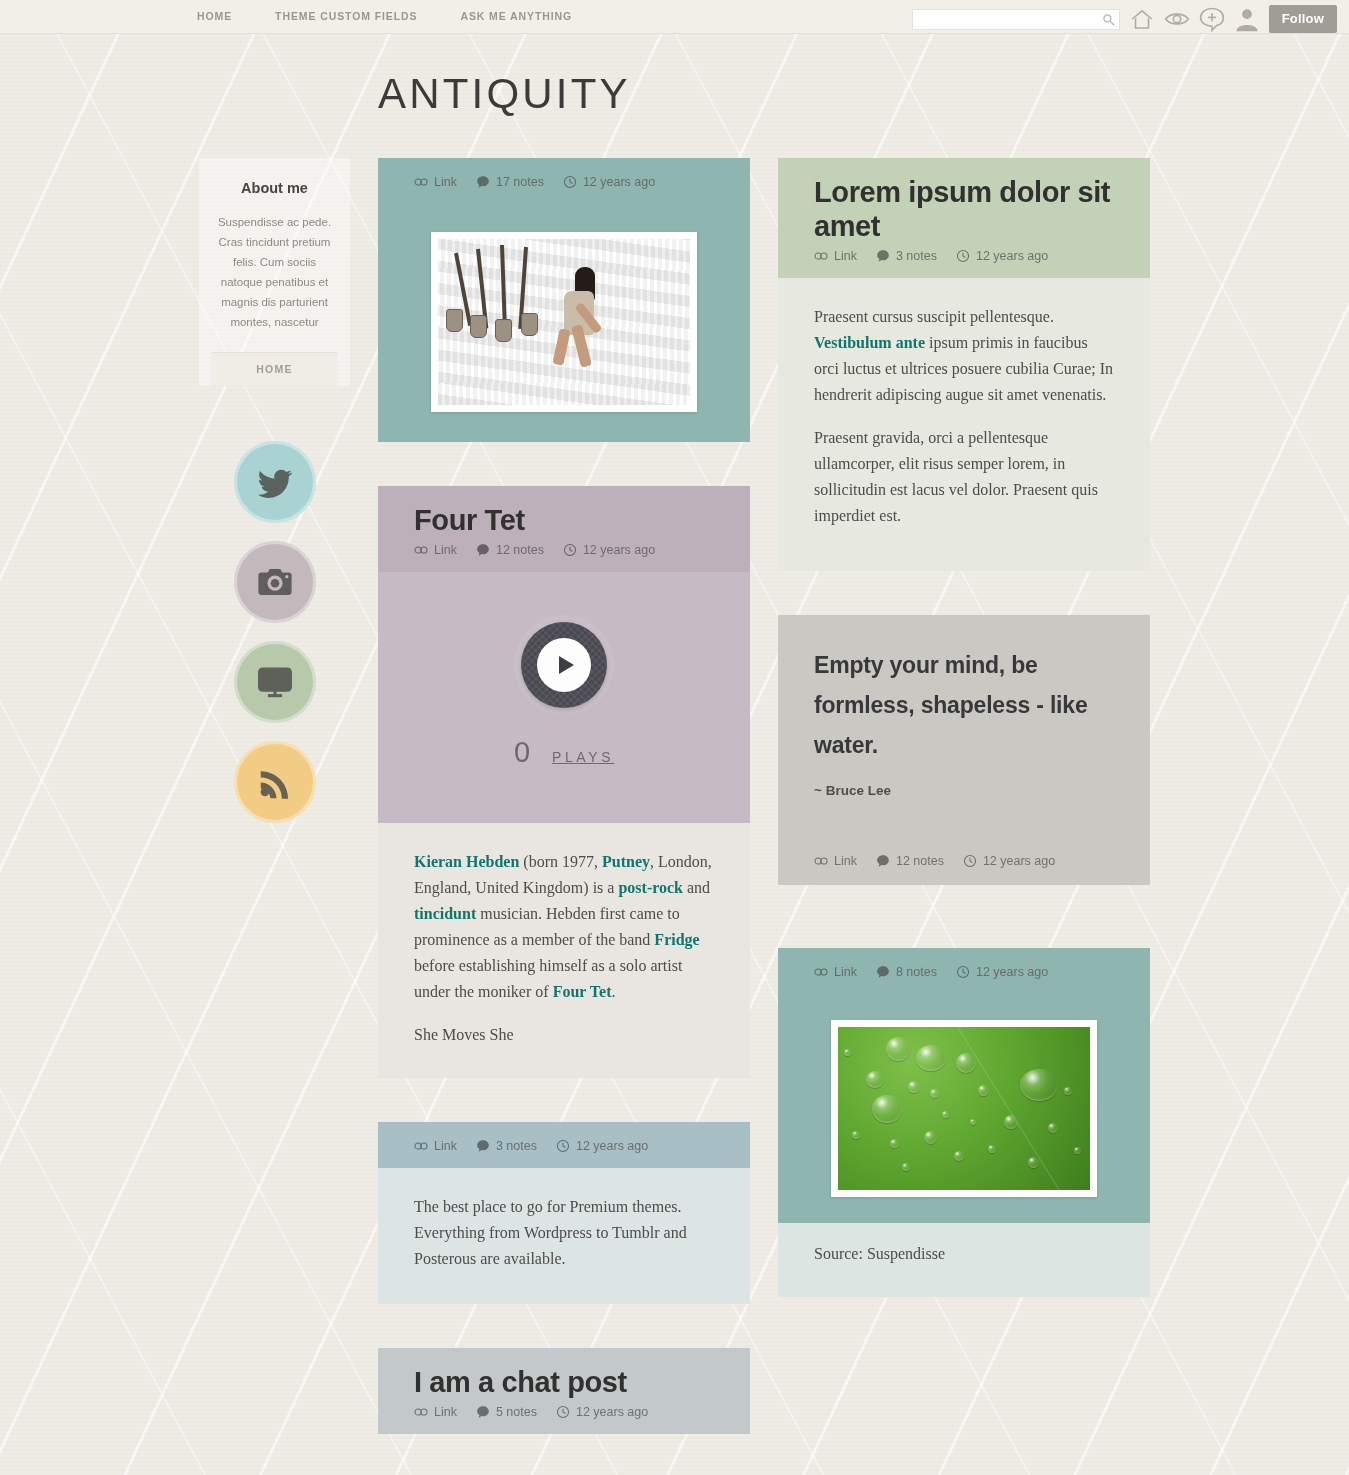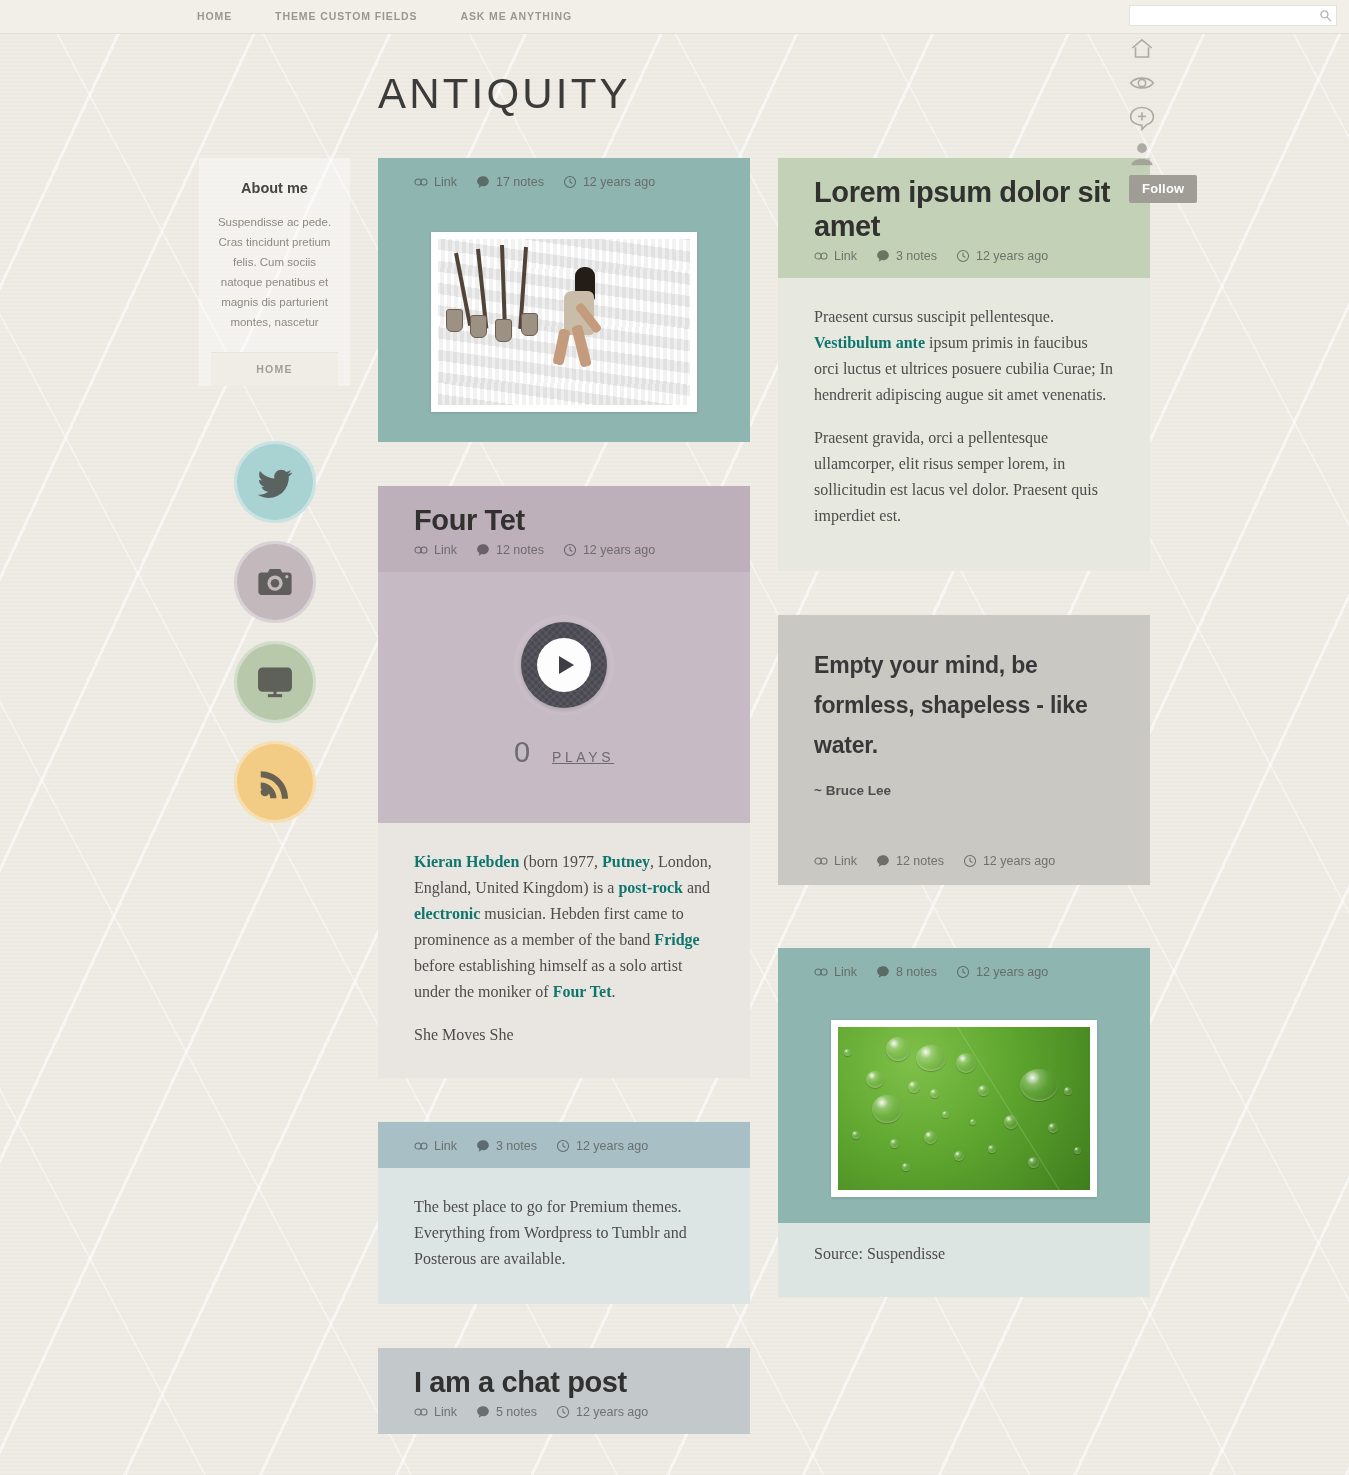--- a/index.html
+++ b/index.html
@@ -52,23 +52,22 @@
     text-decoration: none;
     font-weight: bold;
     white-space: nowrap;
   }
 
   .tumblr-controls {
     position: absolute;
     top: 5px;
     right: 12px;
     display: flex;
-    align-items: flex-start;
+    align-items: center;
     gap: 9px;
-    flex-direction: column;
   }
   .searchbox {
     width: 208px;
     height: 21px;
     background: #fff;
     border: 1px solid #e6e2db;
     position: relative;
   }
   .searchbox .mag {
     position: absolute;
@@ -580,21 +579,21 @@
           <div class="play-inner">
             <div class="play-tri"></div>
           </div>
         </div>
         <div class="plays-line">
           <span class="plays-count">0</span>
           <span class="plays-label">PLAYS</span>
         </div>
       </div>
       <div class="post-body" style="background:#e9e6e1">
-        <p><b>Kieran Hebden</b> (born 1977, <b>Putney</b>, London, England, United Kingdom) is a <b>post-rock</b> and <b>electronic</b> musician. Hebden first came to prominence as a member of the band <b>Fridge</b> before establishing himself as a solo artist under the moniker of <b>Four Tet</b>.</p>
+        <p><b>Kieran Hebden</b> (born 1977, <b>Putney</b>, London, England, United Kingdom) is a <b>post-rock</b> and <b>tincidunt</b> musician. Hebden first came to prominence as a member of the band <b>Fridge</b> before establishing himself as a solo artist under the moniker of <b>Four Tet</b>.</p>
         <p>She Moves She</p>
       </div>
     </article>
 
     <article class="post">
       <div class="post-head" style="background:#a8bfc6">
         <div class="meta">
           <span class="m">
             <svg viewBox="0 0 24 14" fill="none" stroke="#4e5a5f" stroke-width="1.8">
               <circle cx="7" cy="7" r="5.3"></circle>

